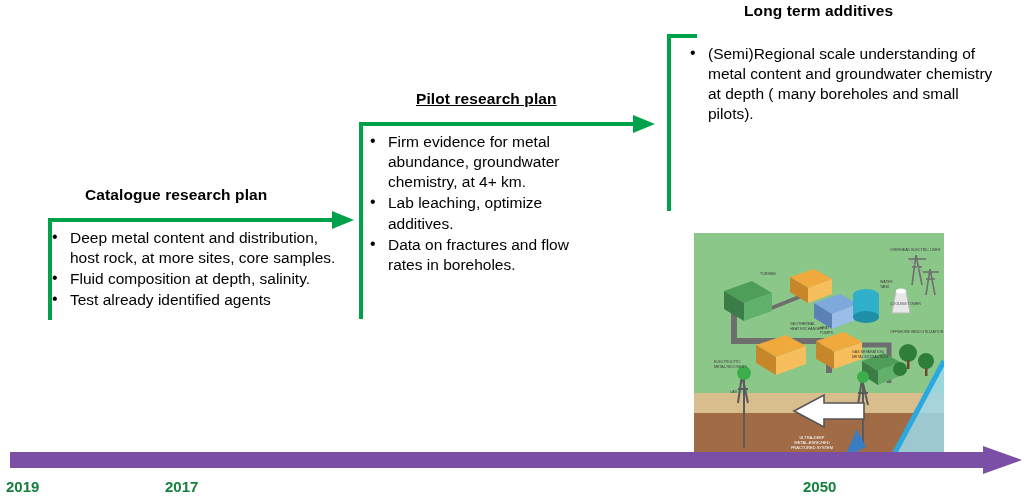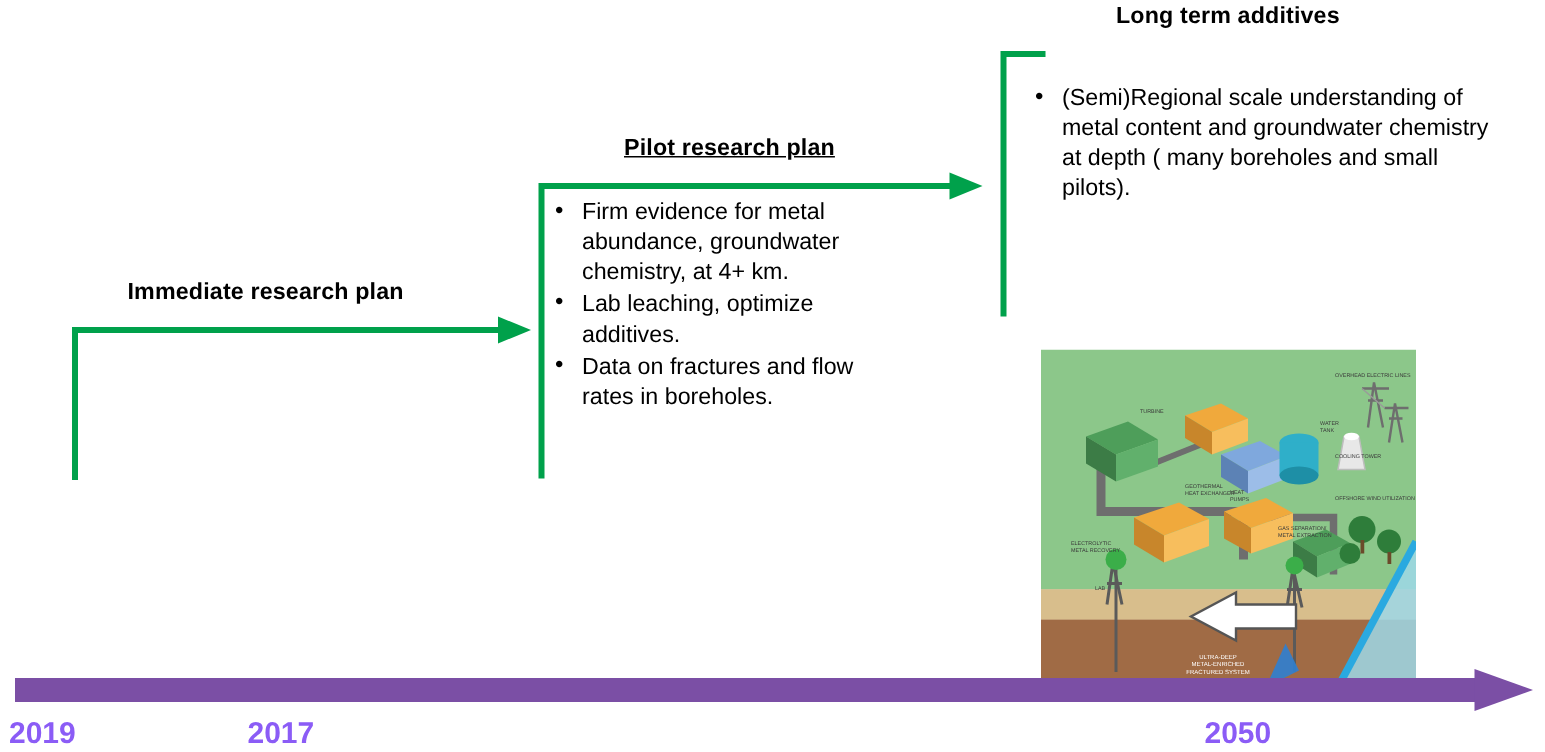--- a/index.html
+++ b/index.html
@@ -61,47 +61,54 @@
     position: absolute;
     left: 10px;
     top: 446px;
     width: 1012px;
     height: 28px;
   }
 
   .year {
     position: absolute;
     font-weight: bold;
-    font-size: 20px;
-    color: #8b5cf6;
+    font-size: 15px;
+    color: #15803d;
     top: 478px;
     white-space: nowrap;
   }
 
   
   .illustration {
     position: absolute;
     left: 694px;
     top: 233px;
     width: 250px;
     height: 225px;
   }
 </style>
 </head>
 <body>
 
 <div id="canvas">
 
-  <div class="stage-title" style="left:85px; top:186px;">Immediate research plan</div>
+  <div class="stage-title" style="left:85px; top:186px;">Catalogue research plan</div>
 
   <svg class="arrow-svg" style="left:44px; top:210px; width:310px; height:115px;" viewBox="0 0 310 115">
     <path d="M6,110 L6,10 L290,10" fill="none" stroke="#00A14B" stroke-width="4"></path>
     <polygon points="288,1 310,10 288,19" fill="#00A14B"></polygon>
   </svg>
 
+  <div class="bullets" style="left:46px; top:228px; width:290px;">
+    <ul>
+      <li>Deep metal content and distribution, host rock, at more sites, core samples.</li>
+      <li>Fluid composition at depth, salinity.</li>
+      <li>Test already identified agents</li>
+    </ul>
+  </div>
 
   <div class="stage-title" style="left:416px; top:90px;text-decoration:underline;">Pilot research plan</div>
 
   <svg class="arrow-svg" style="left:355px; top:114px; width:300px; height:210px;" viewBox="0 0 300 210">
     <path d="M6,205 L6,10 L280,10" fill="none" stroke="#00A14B" stroke-width="4"></path>
     <polygon points="278,1 300,10 278,19" fill="#00A14B"></polygon>
   </svg>
 
   <div class="bullets" style="left:364px; top:132px; width:240px;">
     <ul>
@@ -110,21 +117,21 @@
       <li>Data on fractures and flow rates in boreholes.</li>
     </ul>
   </div>
 
   <div class="stage-title" style="left:744px; top:2px;">Long term additives</div>
 
   <svg class="arrow-svg" style="left:663px; top:26px; width:40px; height:190px;" viewBox="0 0 40 190">
     <path d="M6,185 L6,10 L34,10" fill="none" stroke="#00A14B" stroke-width="4"></path>
   </svg>
 
-  <div class="bullets" style="left:684px; top:44px; width:318px;margin-top:12px;">
+  <div class="bullets" style="left:684px; top:44px; width:318px;">
     <ul>
       <li>(Semi)Regional scale understanding of metal content and groundwater chemistry at depth ( many boreholes and small pilots).</li>
     </ul>
   </div>
 
   <div class="illustration">
     <svg width="250" height="225" viewBox="0 0 250 225">
 
       <rect x="0" y="0" width="250" height="160" fill="#8CC78A"></rect>
       <rect x="0" y="160" width="250" height="20" fill="#C9AF7F"></rect>

